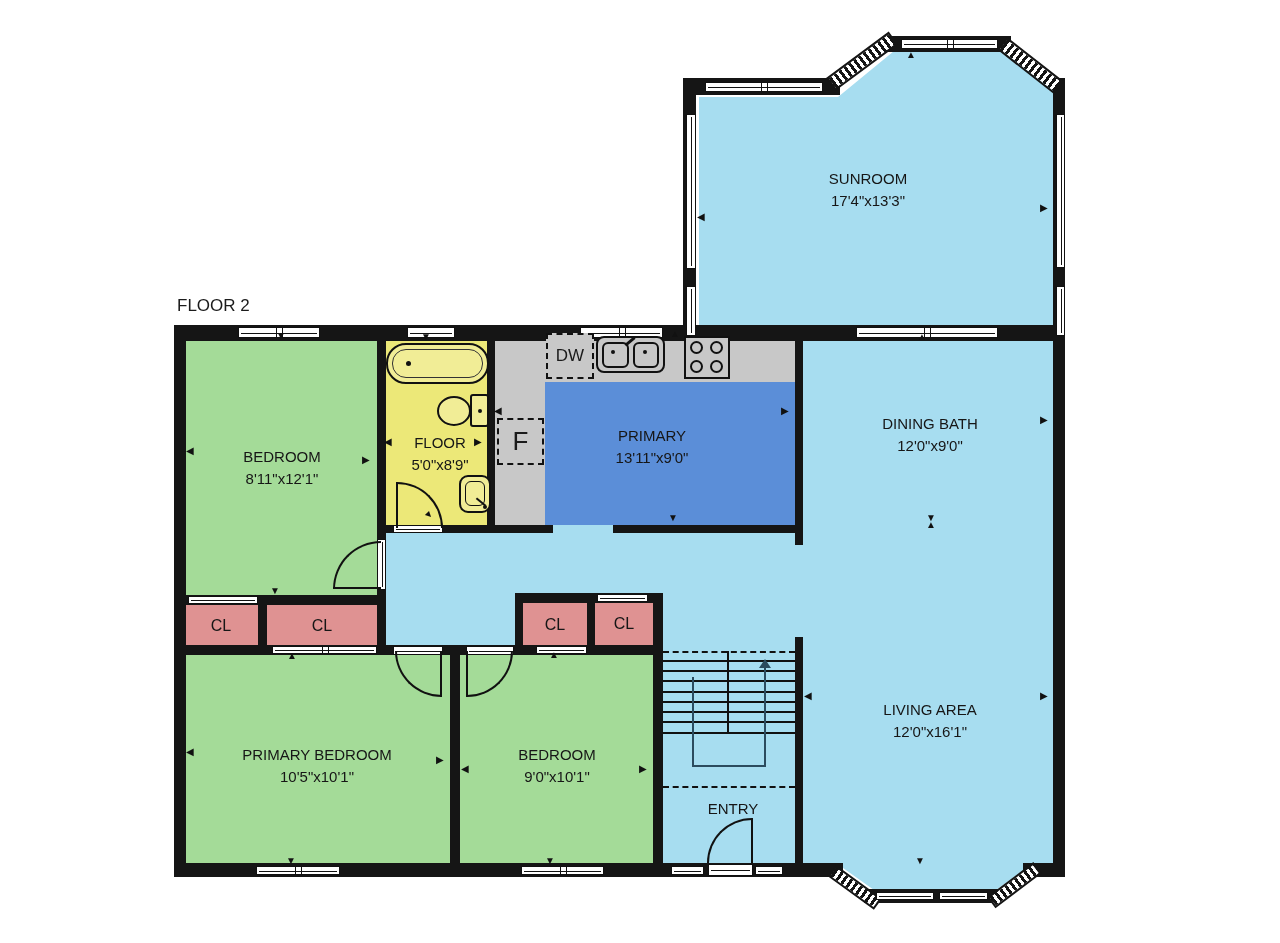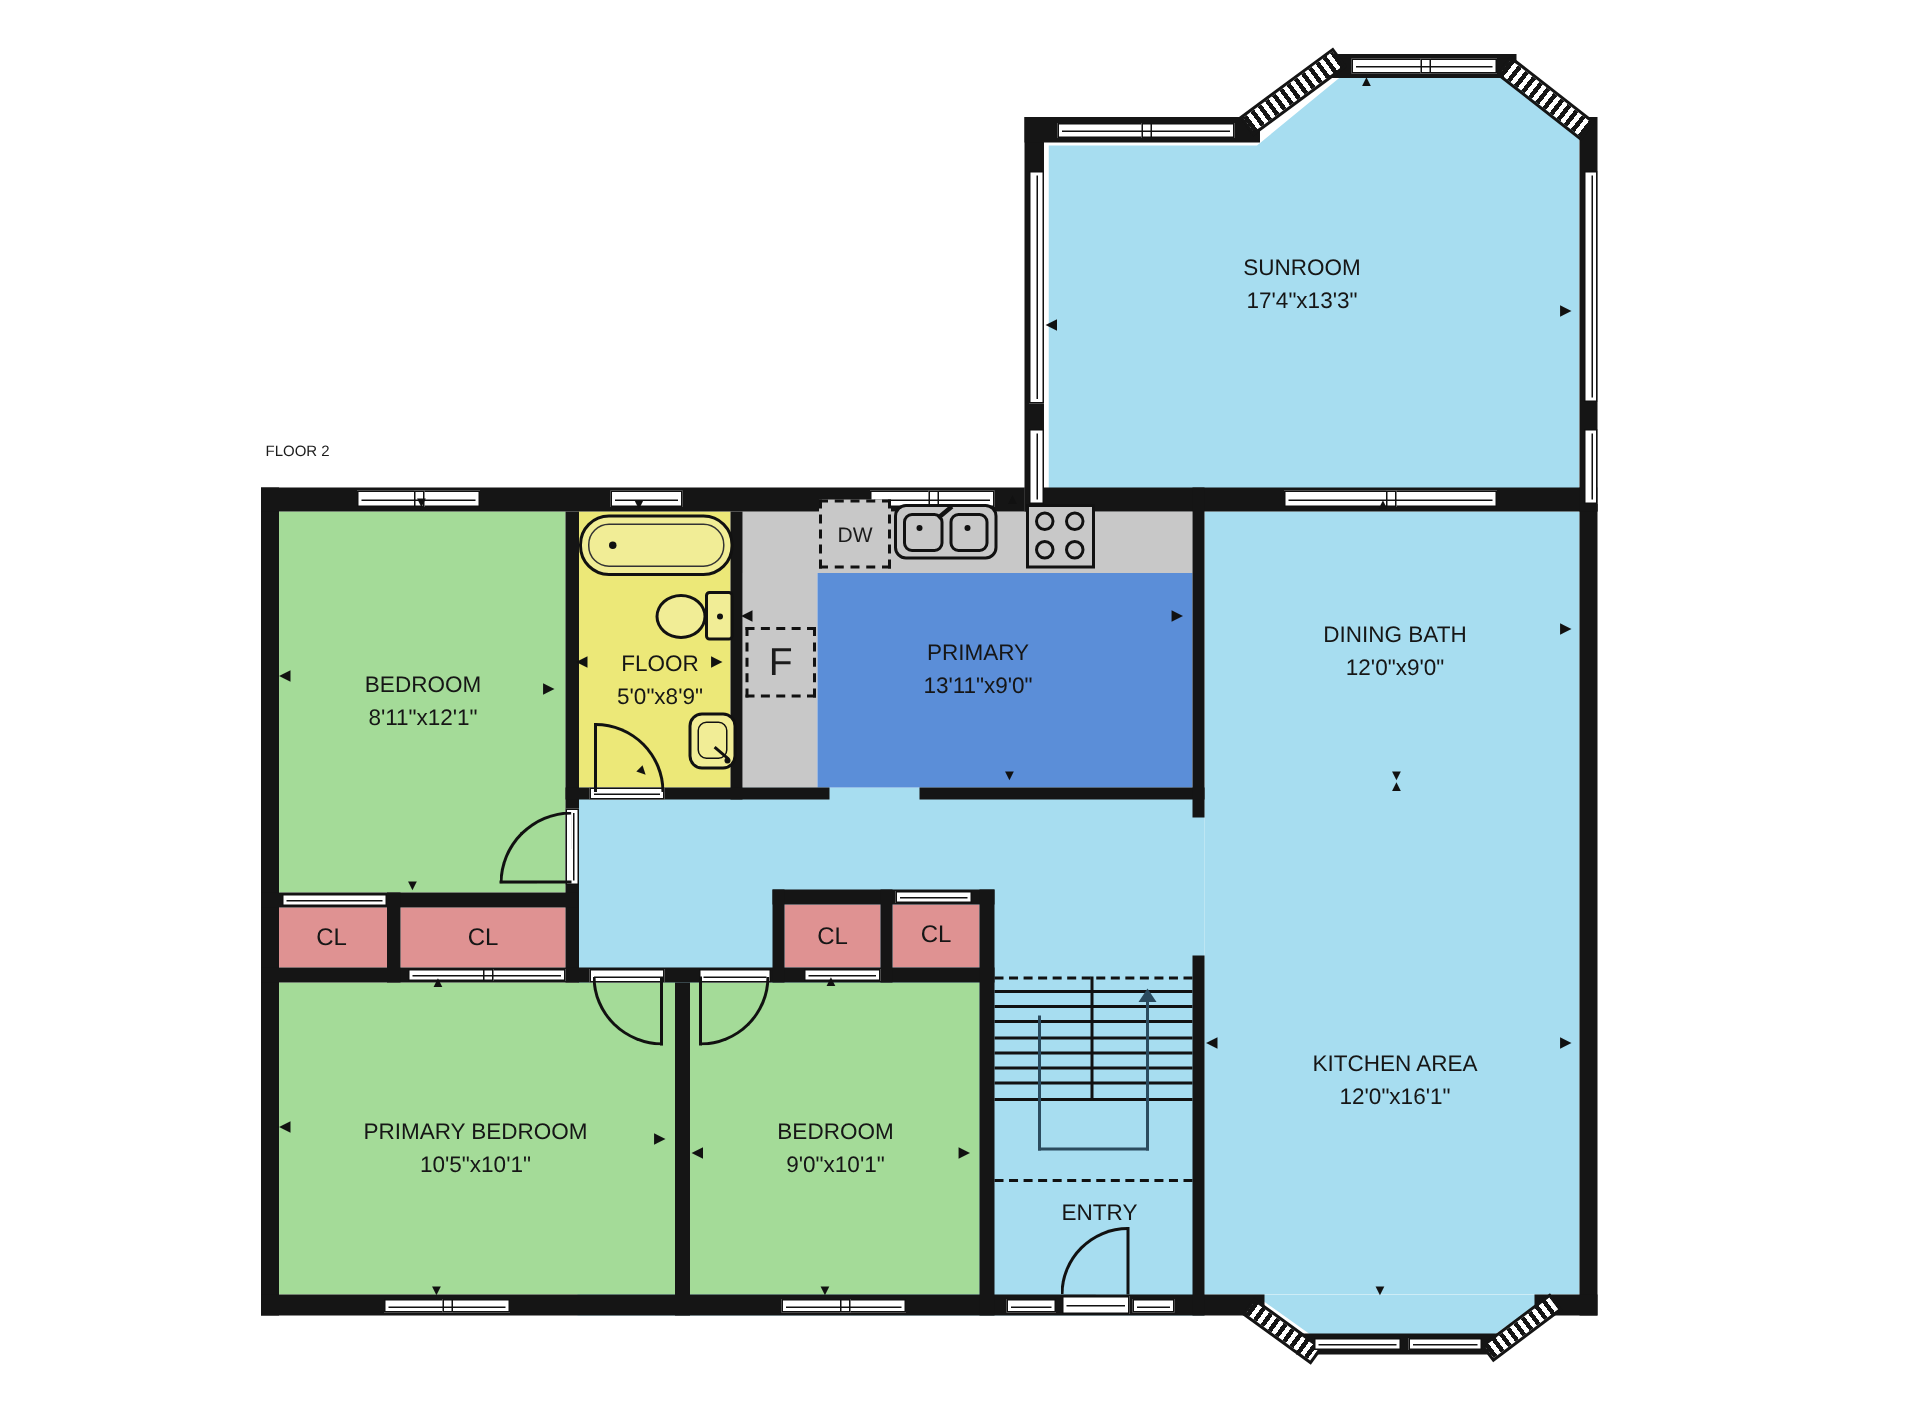--- a/index.html
+++ b/index.html
@@ -25,21 +25,21 @@
   .walk{position:absolute;background:#2b4b5e;}
   .arc{position:absolute;box-sizing:border-box;}
   .leaf{position:absolute;background:#111;}
   .fix{position:absolute;box-sizing:border-box;}
 </style>
 </head>
 <body>
 
 <div id="plan">
 
-  <div class="abs" style="left:177px;top:296px;font-size:10px;">FLOOR 2</div>
+  <div class="abs" style="left:177px;top:296px;font-size:17px;">FLOOR 2</div>
 
   <div class="abs" style="left:683px;top:36px;width:382px;height:305px;background:#a7ddf0;
               clip-path:polygon(16px 61px,155px 61px,211px 15px,327px 15px,370px 51px,370px 305px,16px 305px);"></div>
 
   <div class="room" style="left:385px;top:525px;width:418px;height:352px;background:#a7ddf0;"></div>
 
   <div class="room" style="left:803px;top:341px;width:250px;height:522px;background:#a7ddf0;"></div>
 
   <div class="room" style="left:836px;top:863px;width:198px;height:27px;background:#a7ddf0;
               clip-path:polygon(0 0,198px 0,160px 27px,38px 27px);"></div>
@@ -161,21 +161,21 @@
     <div class="fix" style="left:26px;top:2px;width:12px;height:3px;background:#111;transform:rotate(-40deg);"></div>
   </div>
 
   <div class="fix" style="left:684px;top:336px;width:46px;height:43px;border:2px solid #111;background:#c8c8c8;">
     <div class="fix" style="left:4px;top:3px;width:13px;height:13px;border:2px solid #111;border-radius:50%;"></div>
     <div class="fix" style="left:24px;top:3px;width:13px;height:13px;border:2px solid #111;border-radius:50%;"></div>
     <div class="fix" style="left:4px;top:22px;width:13px;height:13px;border:2px solid #111;border-radius:50%;"></div>
     <div class="fix" style="left:24px;top:22px;width:13px;height:13px;border:2px solid #111;border-radius:50%;"></div>
   </div>
 
-  <div class="dash" style="left:546px;top:333px;width:48px;height:46px;font-size:14px;">
+  <div class="dash" style="left:546px;top:333px;width:48px;height:46px;font-size:17px;">
     <span>DW</span>
   </div>
   <div class="dash" style="left:497px;top:418px;width:47px;height:47px;font-size:26px;">
     <span>F</span>
   </div>
 
   <div class="dashline" style="left:663px;top:651px;width:132px;"></div>
   <div class="dashline" style="left:663px;top:786px;width:132px;"></div>
   <div class="tread" style="left:663px;top:660px;width:132px;"></div>
   <div class="tread" style="left:663px;top:670px;width:132px;"></div>
@@ -239,21 +239,21 @@
 
   <div class="lbl" style="left:868px;top:168px;">
     <div>SUNROOM</div>
     <div>17'4"x13'3"</div>
   </div>
   <div class="lbl" style="left:930px;top:413px;">
     <div>DINING BATH</div>
     <div>12'0"x9'0"</div>
   </div>
   <div class="lbl" style="left:930px;top:699px;">
-    <div>KITCHEN AREA</div>
+    <div>LIVING AREA</div>
     <div>12'0"x16'1"</div>
   </div>
   <div class="lbl" style="left:652px;top:425px;">
     <div>PRIMARY</div>
     <div>13'11"x9'0"</div>
   </div>
   <div class="lbl" style="left:440px;top:432px;">
     <div>FLOOR</div>
     <div>5'0"x8'9"</div>
   </div>

